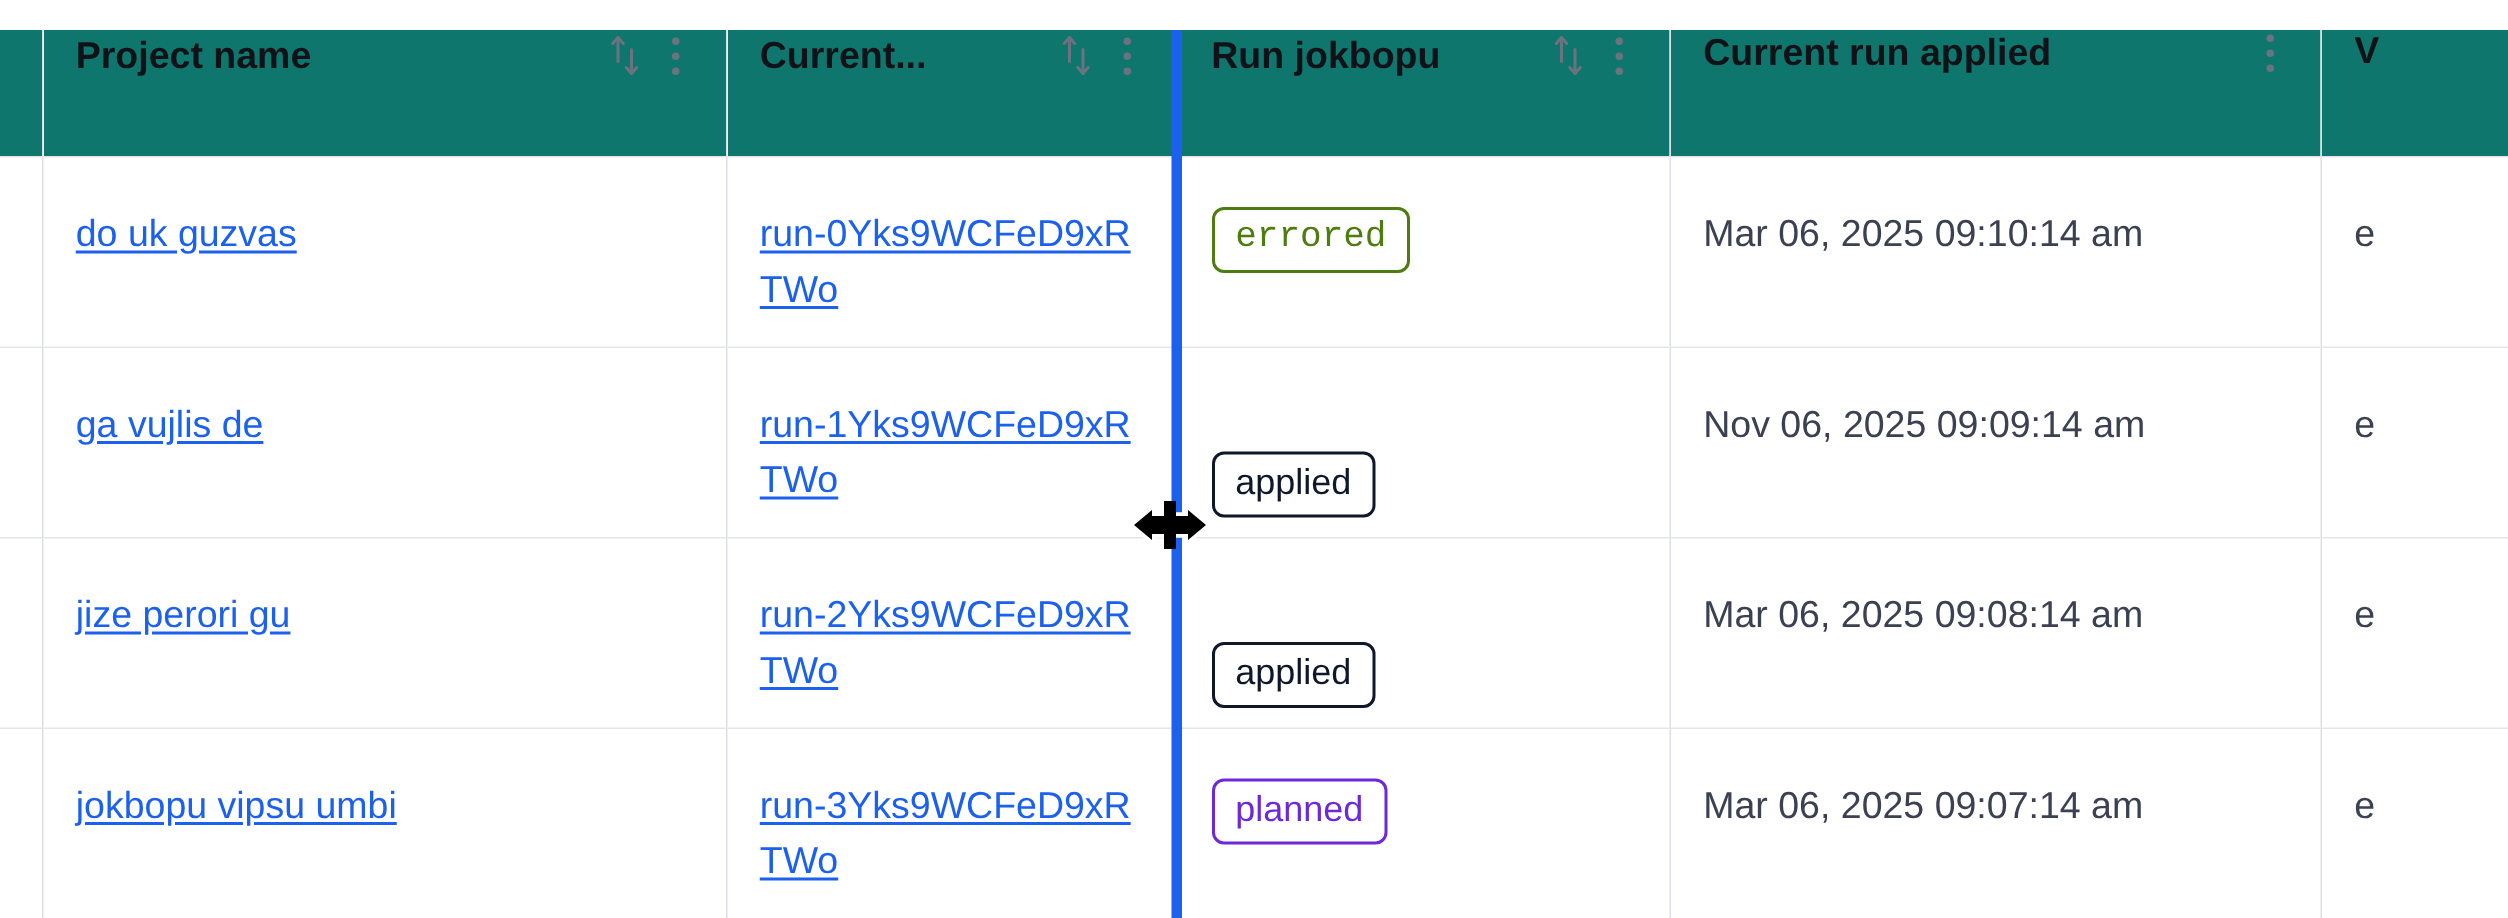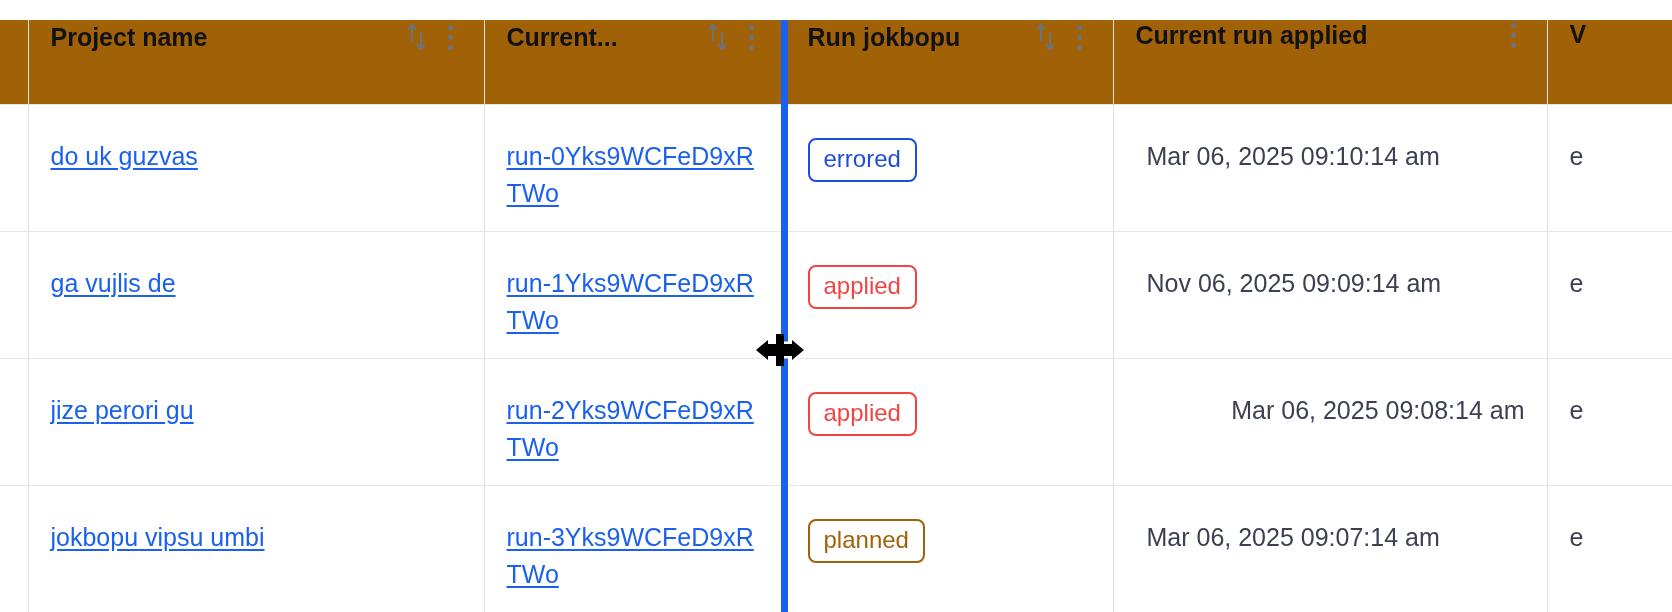--- a/index.html
+++ b/index.html
@@ -32,21 +32,21 @@
   table.data-table th,
   table.data-table td {
     border-right: 1px solid #dcdfe4;
     border-bottom: 1px solid #e3e5e9;
     text-align: left;
     vertical-align: top;
   }
 
   
   thead th {
-    background: #a16207;
+    background: #0f766e;
     height: 84px;
     padding: 0 22px;
     vertical-align: middle;
     font-size: 25px;
     font-weight: bold;
     color: #111217;
     border-bottom: 1px solid #d7dae0;
     white-space: nowrap;
     overflow: hidden;
   }
@@ -115,25 +115,25 @@
   .pill {
     display: inline-block;
     padding: 5px 14px 7px 14px;
     border-radius: 8px;
     border: 2px solid currentColor;
     font-size: 24px;
     line-height: 1.2;
     background: #ffffff;
     white-space: nowrap;
   }
-  .pill.errored { color: #1d4ed8; }
-  .pill.applied { color: #ef4444; }
-  .pill.planned { color: #a16207; }
-
-  .date-text { white-space: nowrap; margin-left: 11px; }
+  .pill.errored { color: #4d7c0f; font-family: Liberation Mono, monospace; }
+  .pill.applied { color: #0f172a; margin-top: 36px; }
+  .pill.planned { color: #6d28d9; }
+
+  .date-text { white-space: nowrap; }
 
   
   #resize-line {
     position: absolute;
     top: 20px;
     left: 781px;
     width: 7px;
     height: 592px;
     background: #1b61ed;
     z-index: 40;
@@ -257,21 +257,21 @@
           <td style="width: 301px;"><a class="cell-link">run-1Yks9WCFeD9xRTWo</a></td>
           <td style="width: 328px;"><span class="pill applied">applied</span></td>
           <td style="width: 434px;"><span class="date-text">Nov 06, 2025 09:09:14 am</span></td>
           <td style="width: 133px;"><span>e</span></td>
         </tr>
         <tr>
           <td class="select-col"></td>
           <td style="width: 456px;"><a class="cell-link">jize perori gu</a></td>
           <td style="width: 301px;"><a class="cell-link">run-2Yks9WCFeD9xRTWo</a></td>
           <td style="width: 328px;"><span class="pill applied">applied</span></td>
-          <td style="width: 434px; text-align: right;"><span class="date-text">Mar 06, 2025 09:08:14 am</span></td>
+          <td style="width: 434px;"><span class="date-text">Mar 06, 2025 09:08:14 am</span></td>
           <td style="width: 133px;"><span>e</span></td>
         </tr>
         <tr>
           <td class="select-col"></td>
           <td style="width: 456px;"><a class="cell-link">jokbopu vipsu umbi</a></td>
           <td style="width: 301px;"><a class="cell-link">run-3Yks9WCFeD9xRTWo</a></td>
           <td style="width: 328px;"><span class="pill planned">planned</span></td>
           <td style="width: 434px;"><span class="date-text">Mar 06, 2025 09:07:14 am</span></td>
           <td style="width: 133px;"><span>e</span></td>
         </tr>

